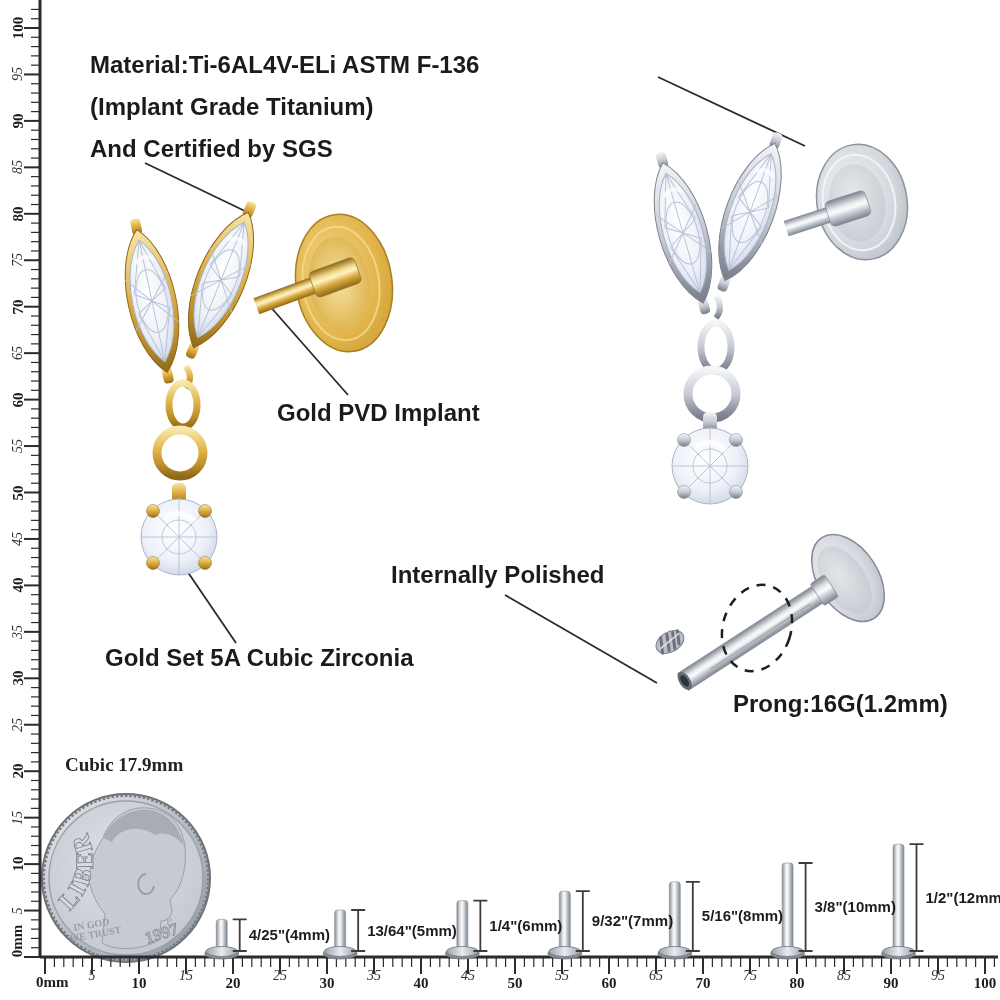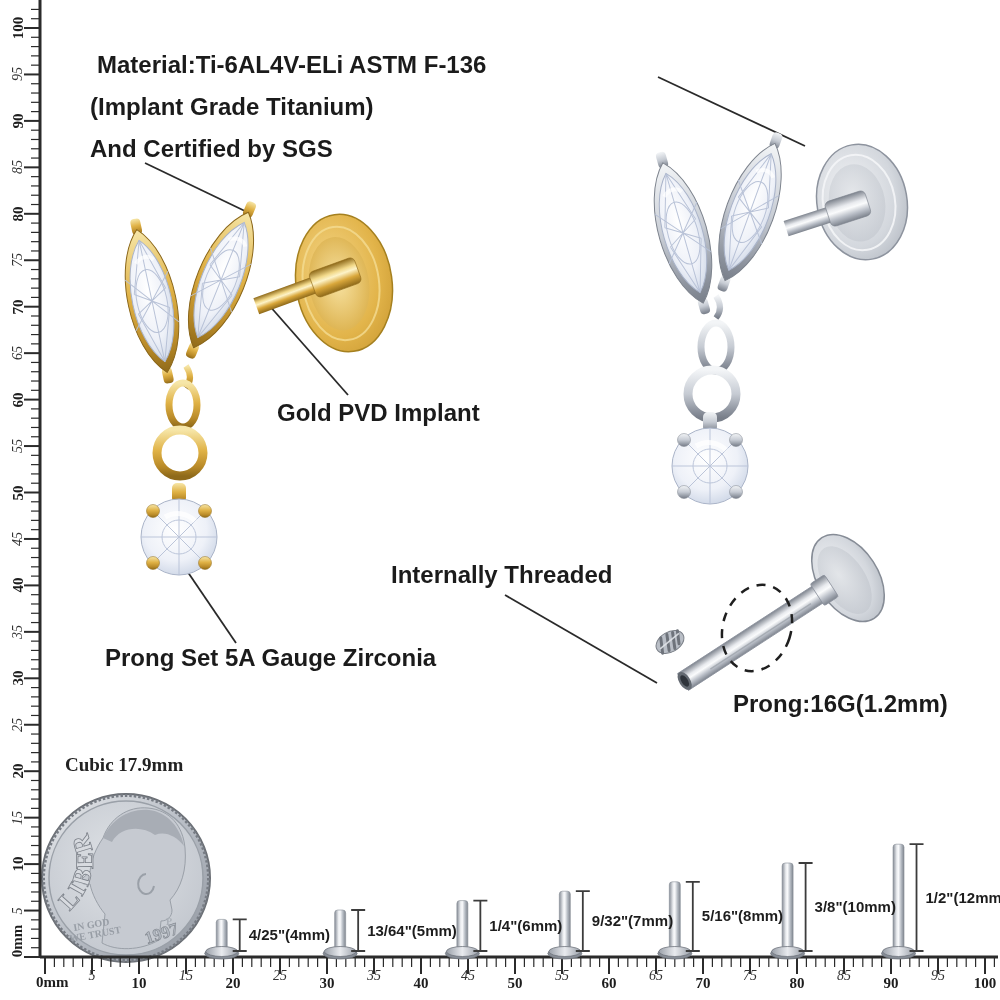--- a/index.html
+++ b/index.html
@@ -482,26 +482,26 @@
         <ellipse cx="787.6" cy="953.5" rx="17" ry="5.5" fill="#878d96" stroke="#70757d" stroke-width="0.8"></ellipse>
         <ellipse cx="787.6" cy="951.5" rx="16" ry="5" fill="url(#metalH)" stroke="#70757d" stroke-width="0.8"></ellipse>
         <path d="M798.6,863 H812.6 M805.6,863 V951 M798.6,951 H812.6" stroke="#3c3c3c" stroke-width="1.8" fill="none"></path>
         <rect x="893.02" y="844.2" width="11" height="107.79999999999995" rx="3" fill="url(#barGradH)" stroke="#888e97" stroke-width="0.6"></rect>
         <ellipse cx="898.52" cy="953.5" rx="17" ry="5.5" fill="#878d96" stroke="#70757d" stroke-width="0.8"></ellipse>
         <ellipse cx="898.52" cy="951.5" rx="16" ry="5" fill="url(#metalH)" stroke="#70757d" stroke-width="0.8"></ellipse>
         <path d="M909.52,844.2 H923.52 M916.52,844.2 V951 M909.52,951 H923.52" stroke="#3c3c3c" stroke-width="1.8" fill="none"></path>
       </g>
 </svg>
 
-  <div class="ann" style="left:97px;top:51px">Material:Ti-6AL4V-ELi ASTM F-136</div>
+  <div class="ann" style="left:90px;top:51px">Material:Ti-6AL4V-ELi ASTM F-136</div>
   <div class="ann" style="left:90px;top:135px">And Certified by SGS</div>
   <div class="ann" style="left:90px;top:93px">(Implant Grade Titanium)</div>
   <div class="ann" style="left:277px;top:399px">Gold PVD Implant</div>
-  <div class="ann" style="left:105px;top:644px">Prong Set 5A Gauge Zirconia</div>
-  <div class="ann" style="left:391px;top:561px">Internally Threaded</div>
+  <div class="ann" style="left:105px;top:644px">Gold Set 5A Cubic Zirconia</div>
+  <div class="ann" style="left:391px;top:561px">Internally Polished</div>
   <div class="ann" style="left:733px;top:690px">Prong:16G(1.2mm)</div>
   <div class="dime-label" style="left:65px;top:754px">Cubic 17.9mm</div>
 
 <div class="rb unit" style="left: 36px; top: 974px;">0mm</div>
     <div class="rb five" style="left: 72px; top: 968px;">5</div>
     <div class="rb" style="left: 119px; top: 975px;">10</div>
     <div class="rb five" style="left: 166px; top: 968px;">15</div>
     <div class="rb" style="left: 213px; top: 975px;">20</div>
     <div class="rb five" style="left: 260px; top: 968px;">25</div>
     <div class="rb" style="left: 307px; top: 975px;">30</div>

